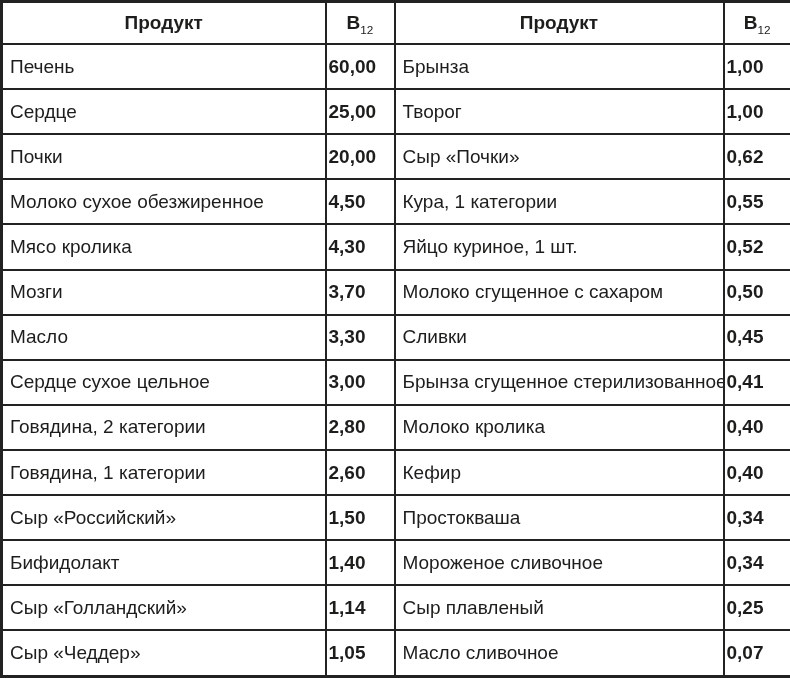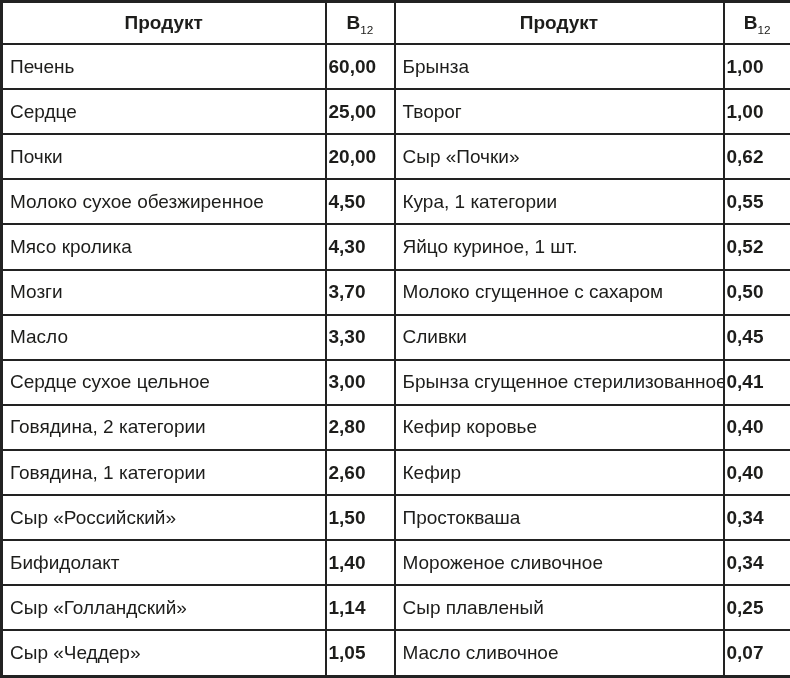--- a/index.html
+++ b/index.html
@@ -118,21 +118,21 @@
       </tr>
       <tr>
         <td class="product">Сердце сухое цельное</td>
         <td class="value">3,00</td>
         <td class="product">Брынза сгущенное стерилизованное</td>
         <td class="value">0,41</td>
       </tr>
       <tr>
         <td class="product">Говядина, 2 категории</td>
         <td class="value">2,80</td>
-        <td class="product">Кефир коровье</td>
+        <td class="product">Молоко кролика</td>
         <td class="value">0,40</td>
       </tr>
       <tr>
         <td class="product">Говядина, 1 категории</td>
         <td class="value">2,60</td>
         <td class="product">Кефир</td>
         <td class="value">0,40</td>
       </tr>
       <tr>
         <td class="product">Сыр «Российский»</td>

